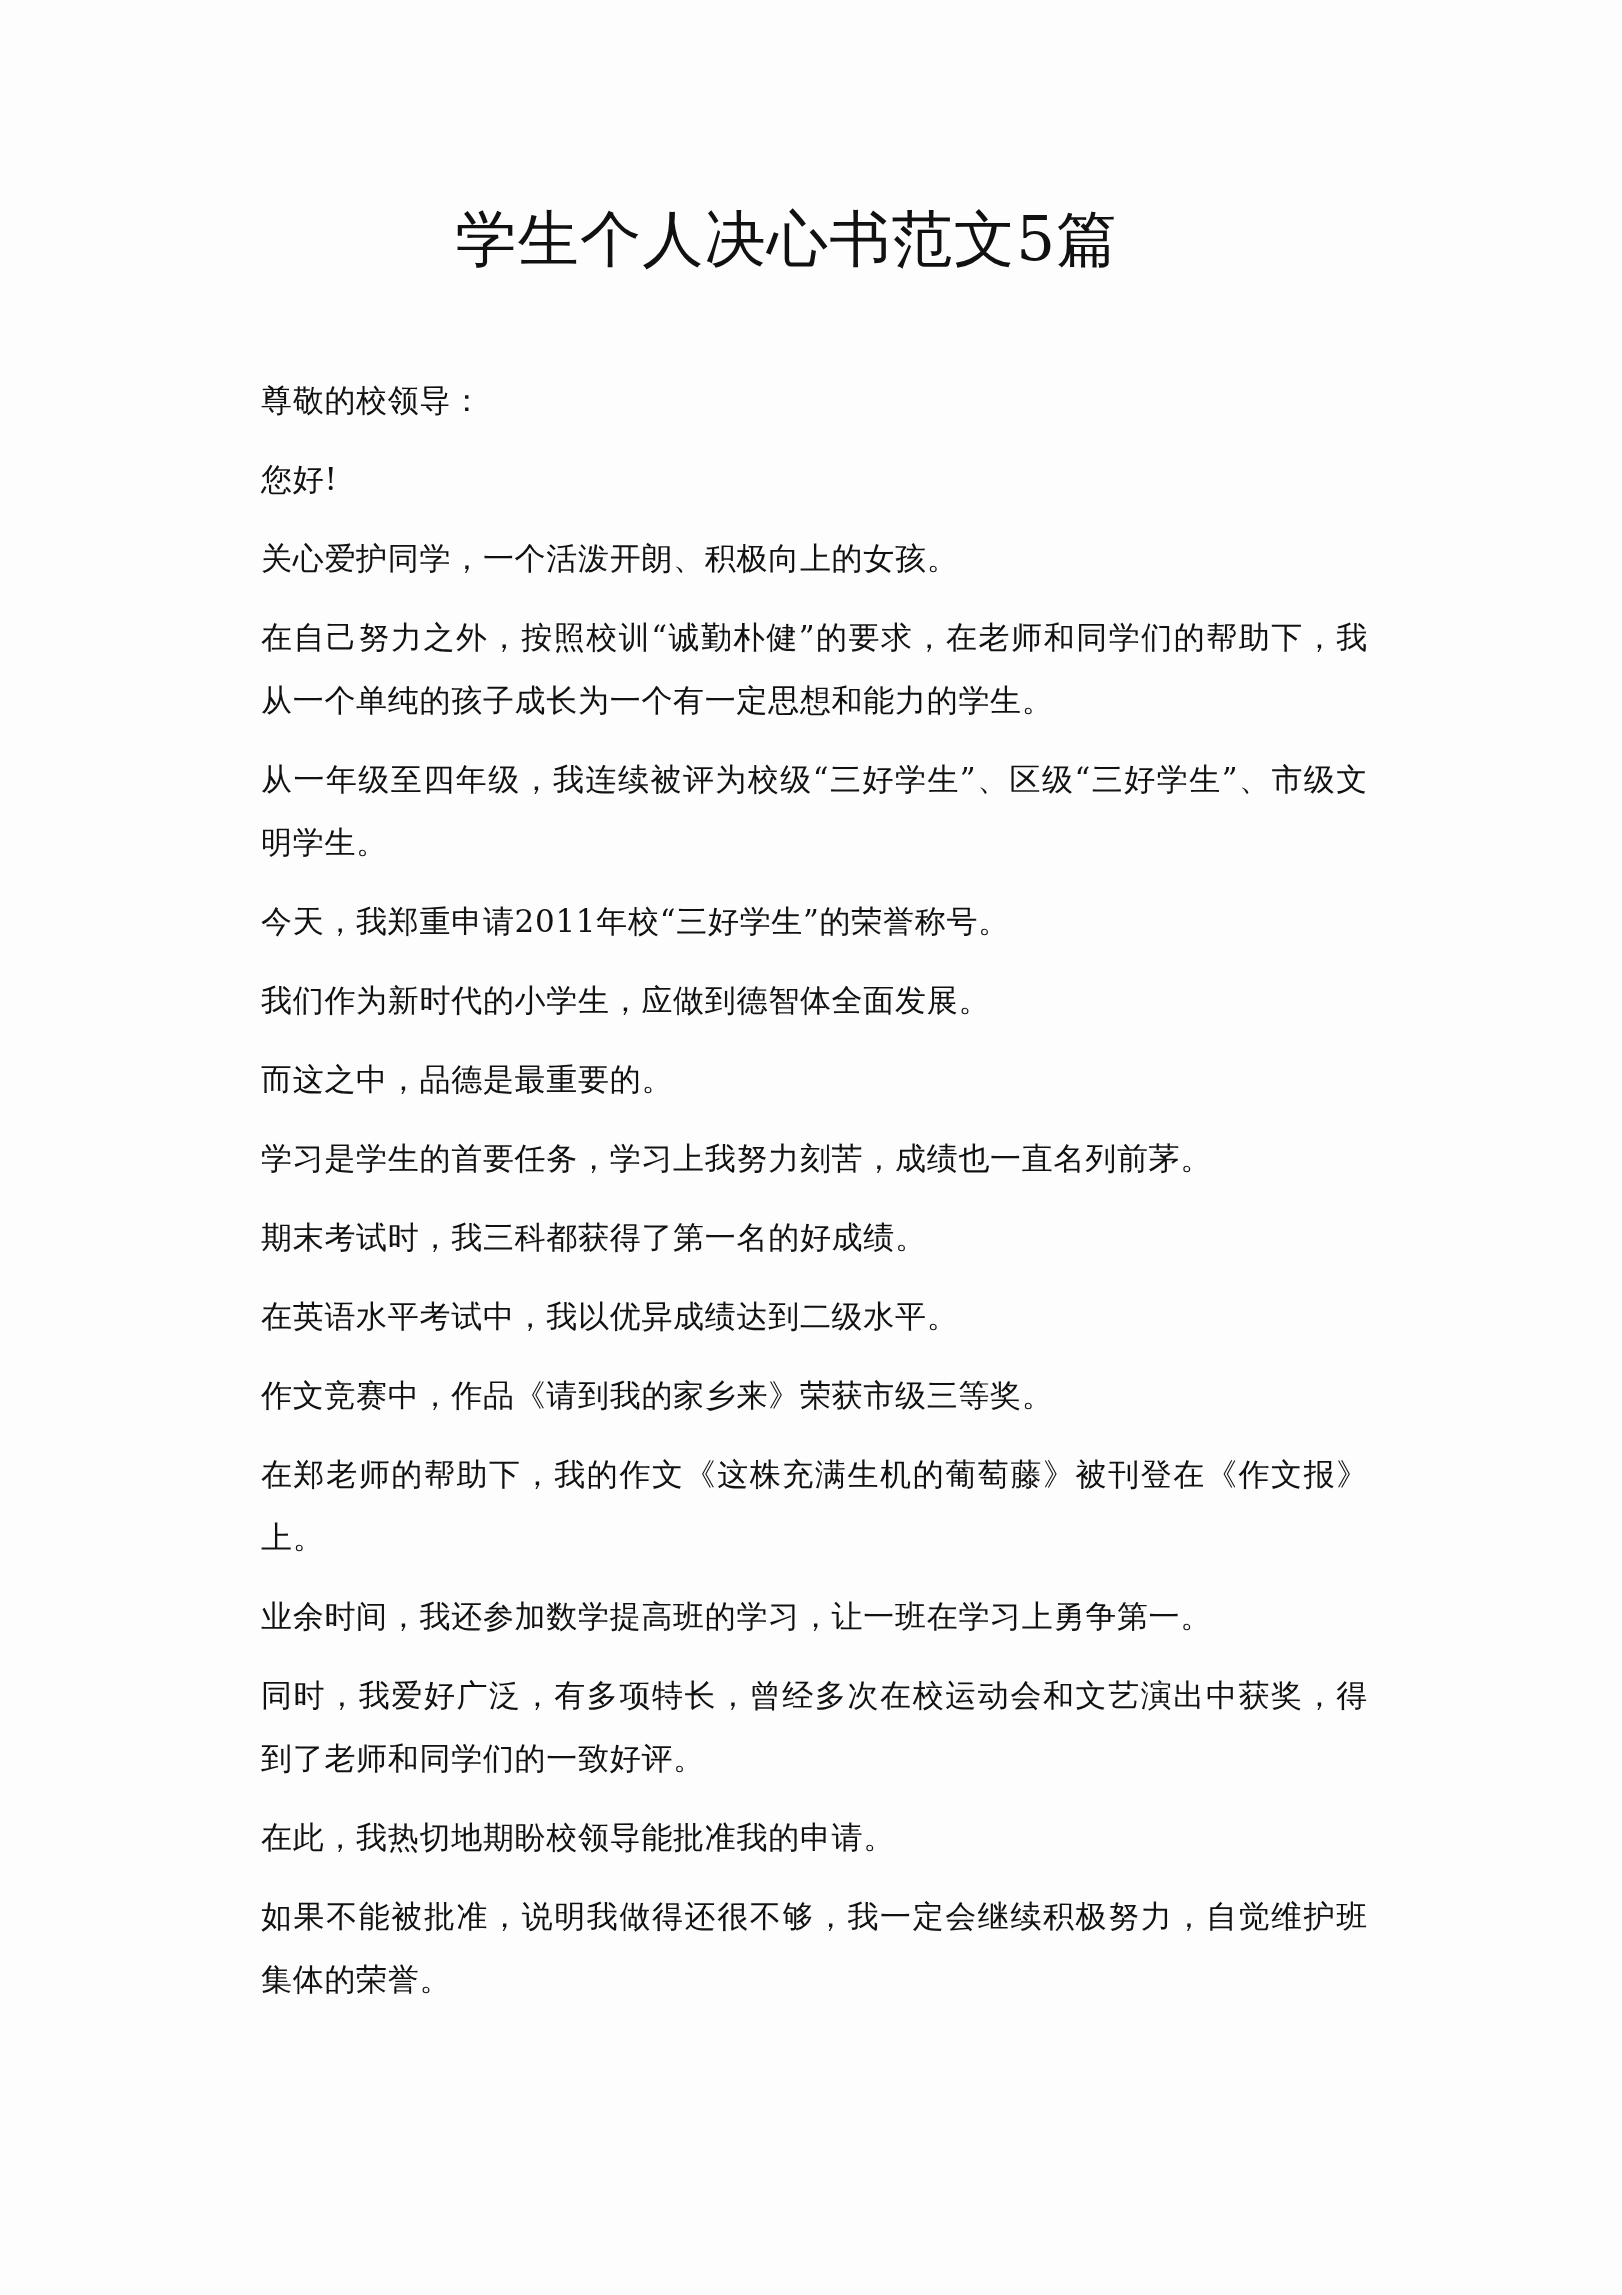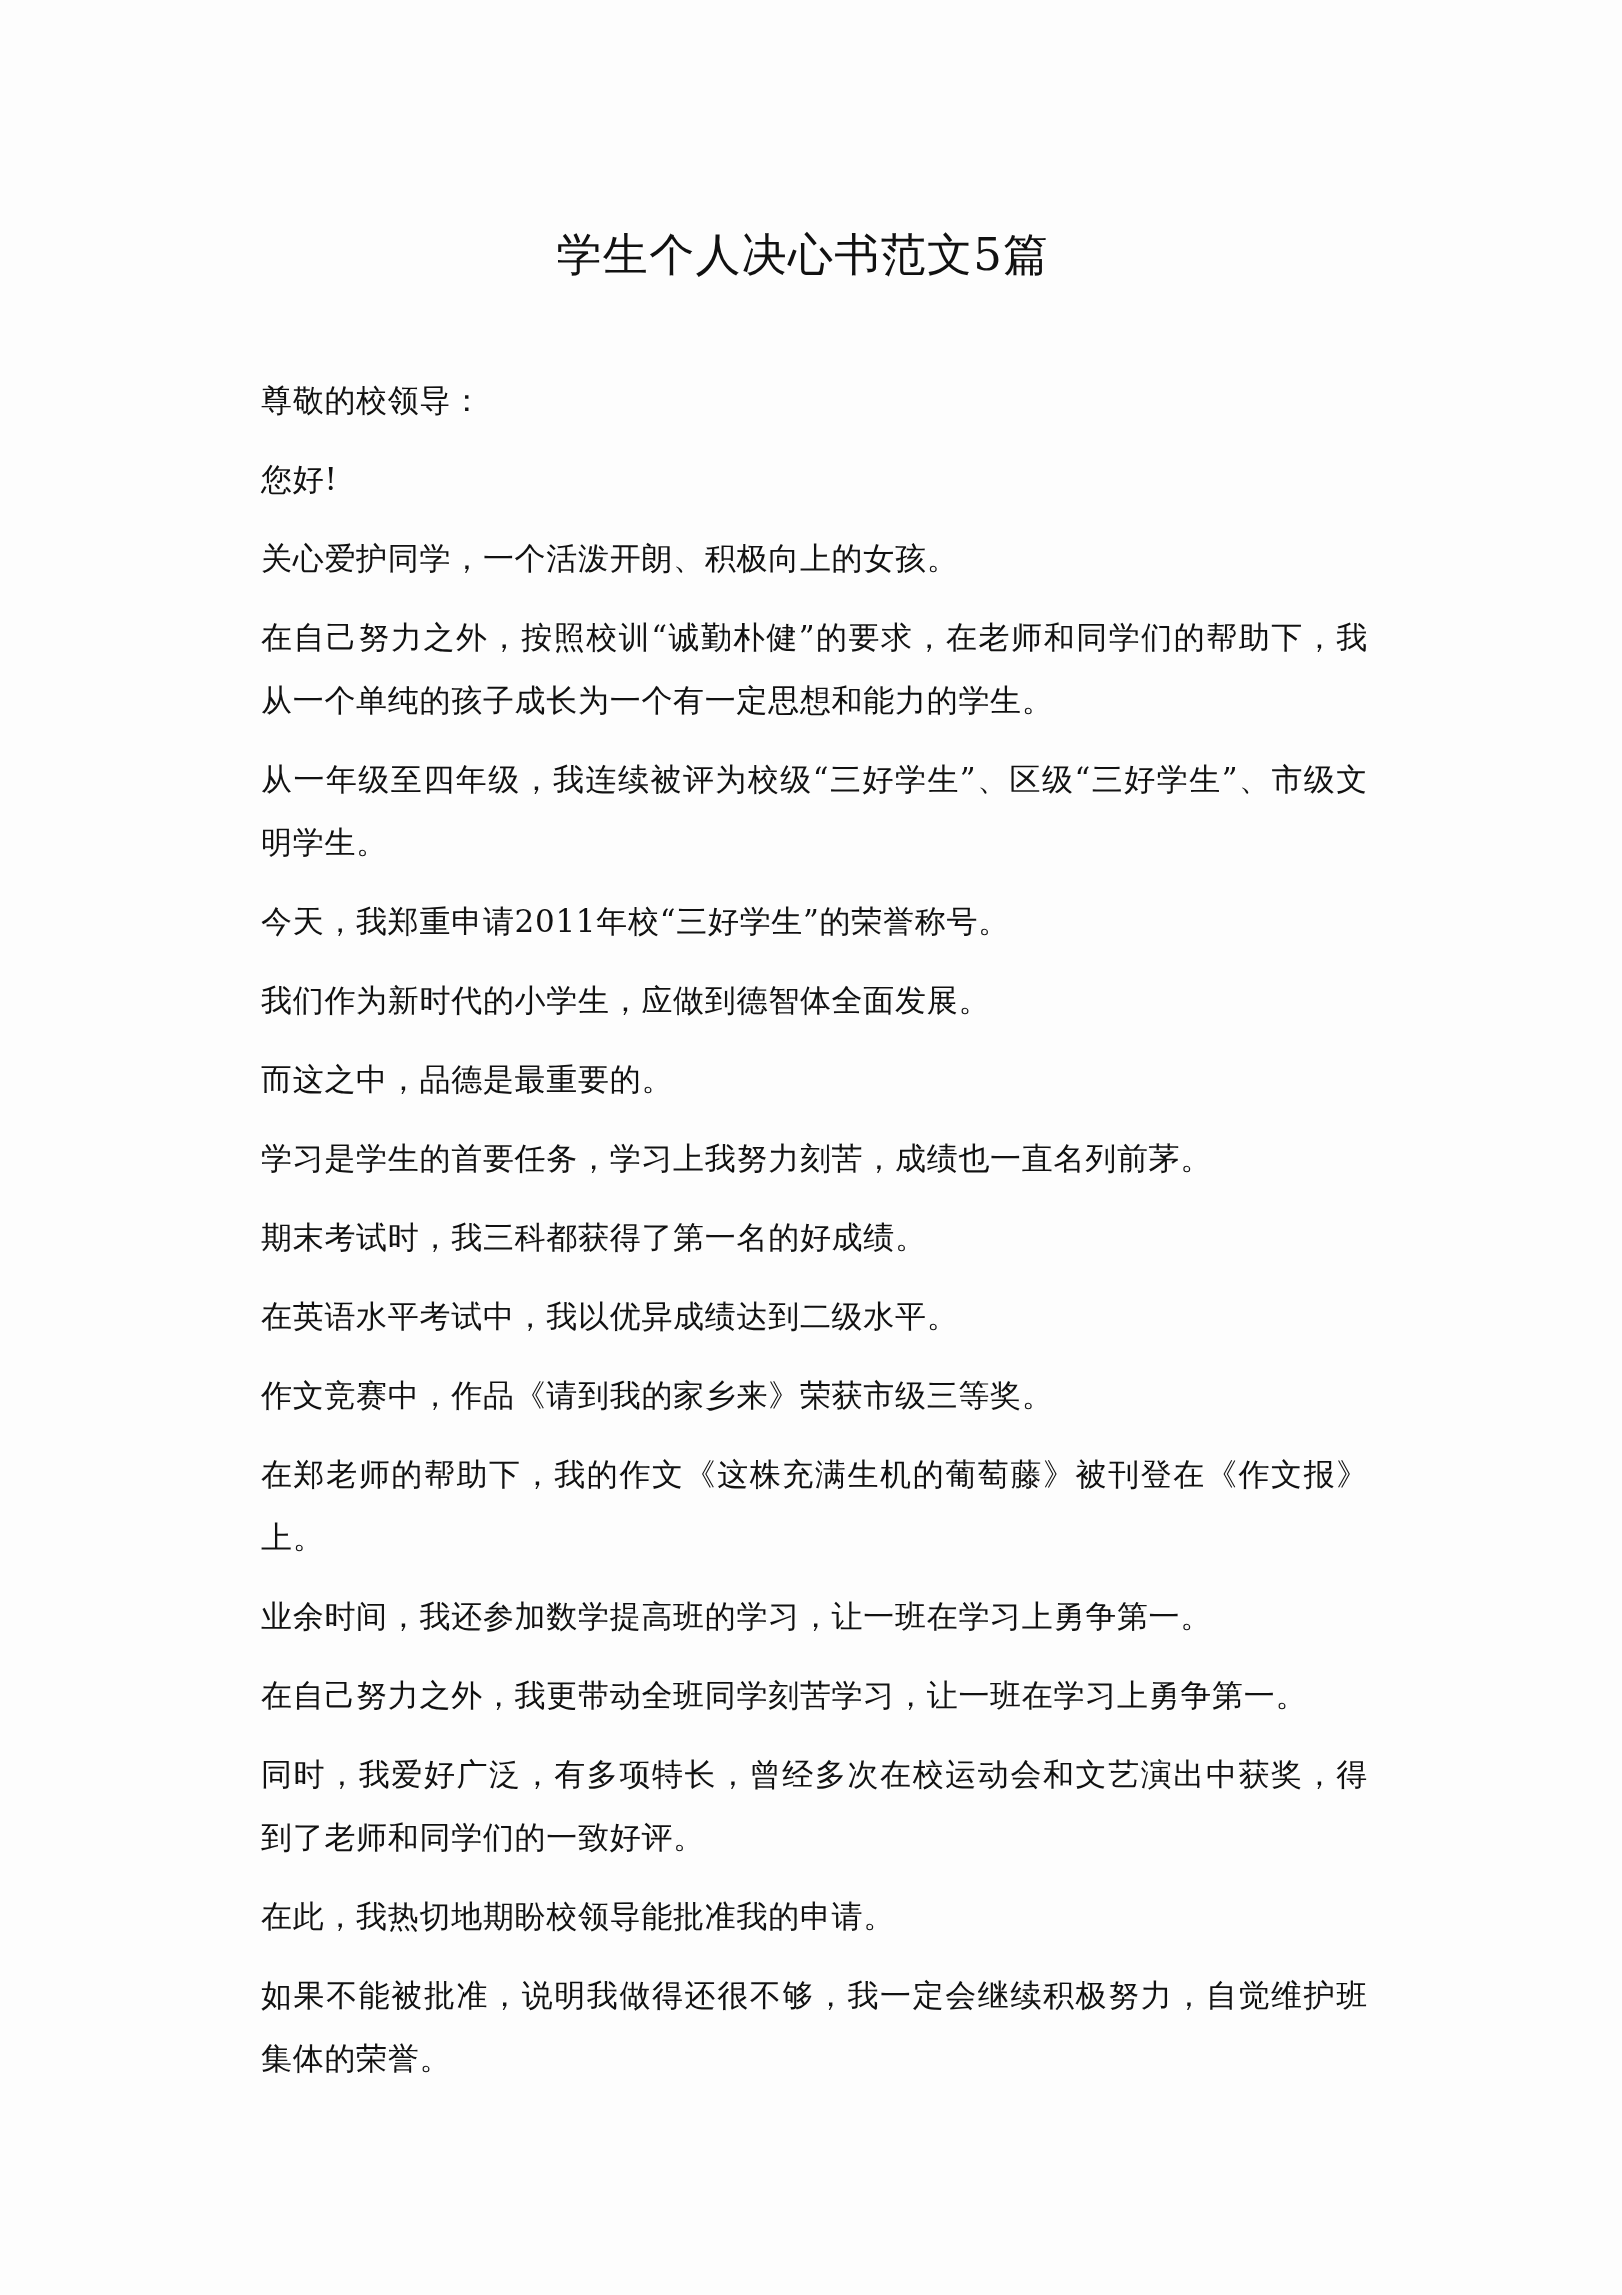--- a/index.html
+++ b/index.html
@@ -22,25 +22,25 @@
       width: 1623px;
       height: 2295px;
       background: #fdfdfd;
     }
     .title {
       position: absolute;
       left: 0;
       top: 196px;
       width: 1574px;
       text-align: center;
-      font-size: 45px;
+      font-size: 61px;
       line-height: 85px;
       font-weight: normal;
       letter-spacing: 1.3px;
-      margin: 16px;
+      margin: 0;
     }
     .body {
       position: absolute;
       left: 245px;
       top: 353px;
       width: 1139px;
       font-size: 31px;
       line-height: 63px;
       letter-spacing: 0.7px;
     }
@@ -66,19 +66,18 @@
     <p class="para">从一年级至四年级，我连续被评为校级“三好学生”、区级“三好学生”、市级文明学生。</p>
     <p class="para">今天，我郑重申请2011年校“三好学生”的荣誉称号。</p>
     <p class="para">我们作为新时代的小学生，应做到德智体全面发展。</p>
     <p class="para">而这之中，品德是最重要的。</p>
     <p class="para">学习是学生的首要任务，学习上我努力刻苦，成绩也一直名列前茅。</p>
     <p class="para">期末考试时，我三科都获得了第一名的好成绩。</p>
     <p class="para">在英语水平考试中，我以优异成绩达到二级水平。</p>
     <p class="para">作文竞赛中，作品《请到我的家乡来》荣获市级三等奖。</p>
     <p class="para">在郑老师的帮助下，我的作文《这株充满生机的葡萄藤》被刊登在《作文报》上。</p>
     <p class="para">业余时间，我还参加数学提高班的学习，让一班在学习上勇争第一。</p>
-    <p class="para">在自己努力之外，我更带动全班同学刻苦学习，让一班在学习上勇争第一。</p>
     <p class="para">同时，我爱好广泛，有多项特长，曾经多次在校运动会和文艺演出中获奖，得到了老师和同学们的一致好评。</p>
     <p class="para">在此，我热切地期盼校领导能批准我的申请。</p>
     <p class="para">如果不能被批准，说明我做得还很不够，我一定会继续积极努力，自觉维护班集体的荣誉。</p>
   </div>
 </div>
 
 
 </body></html>

